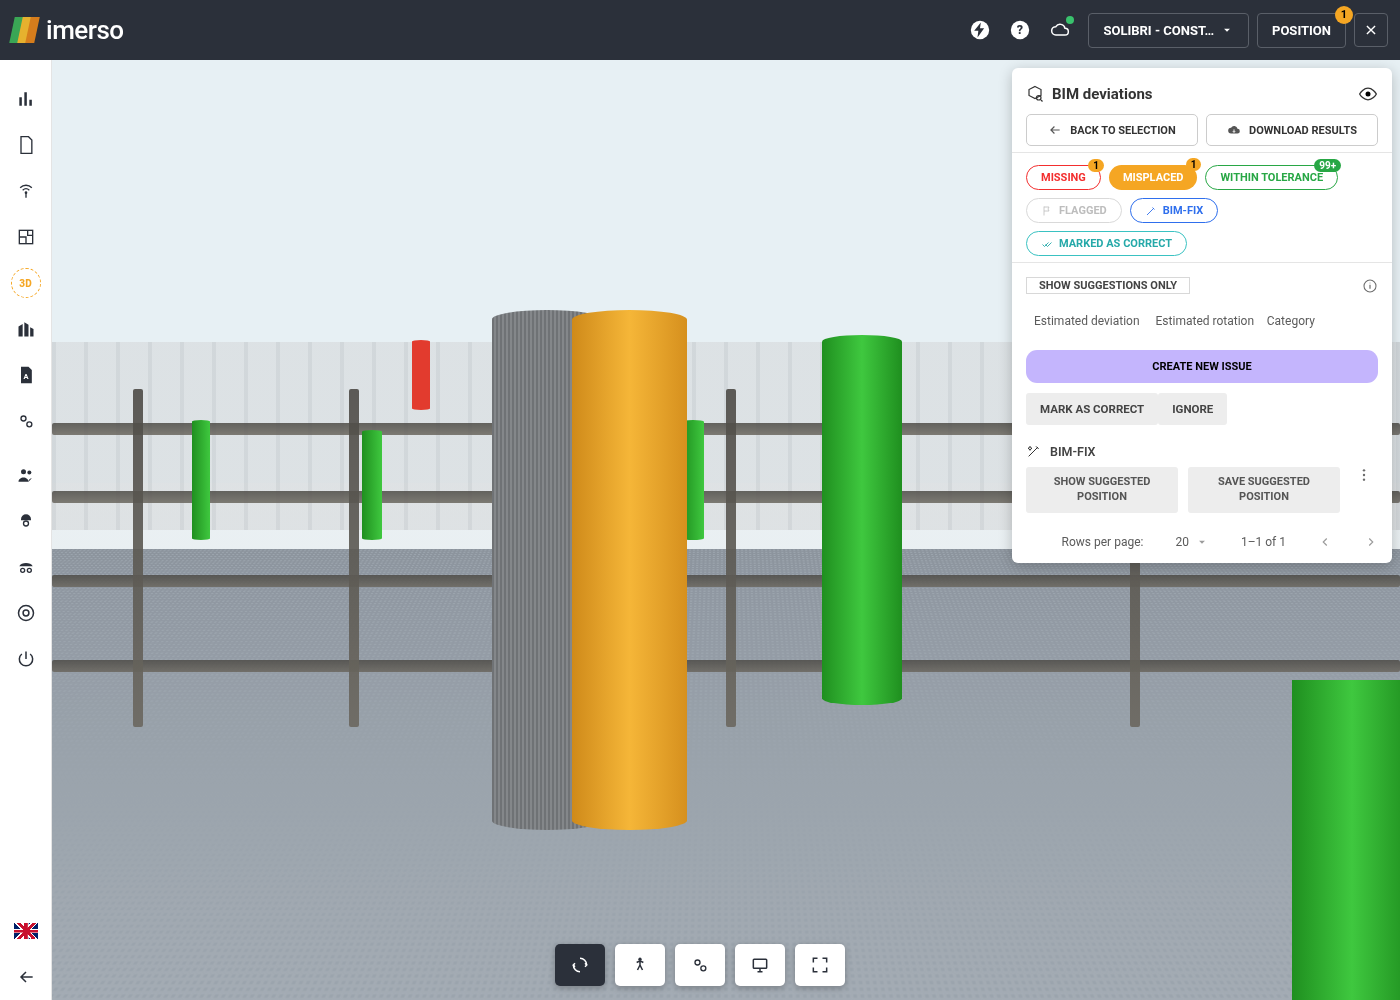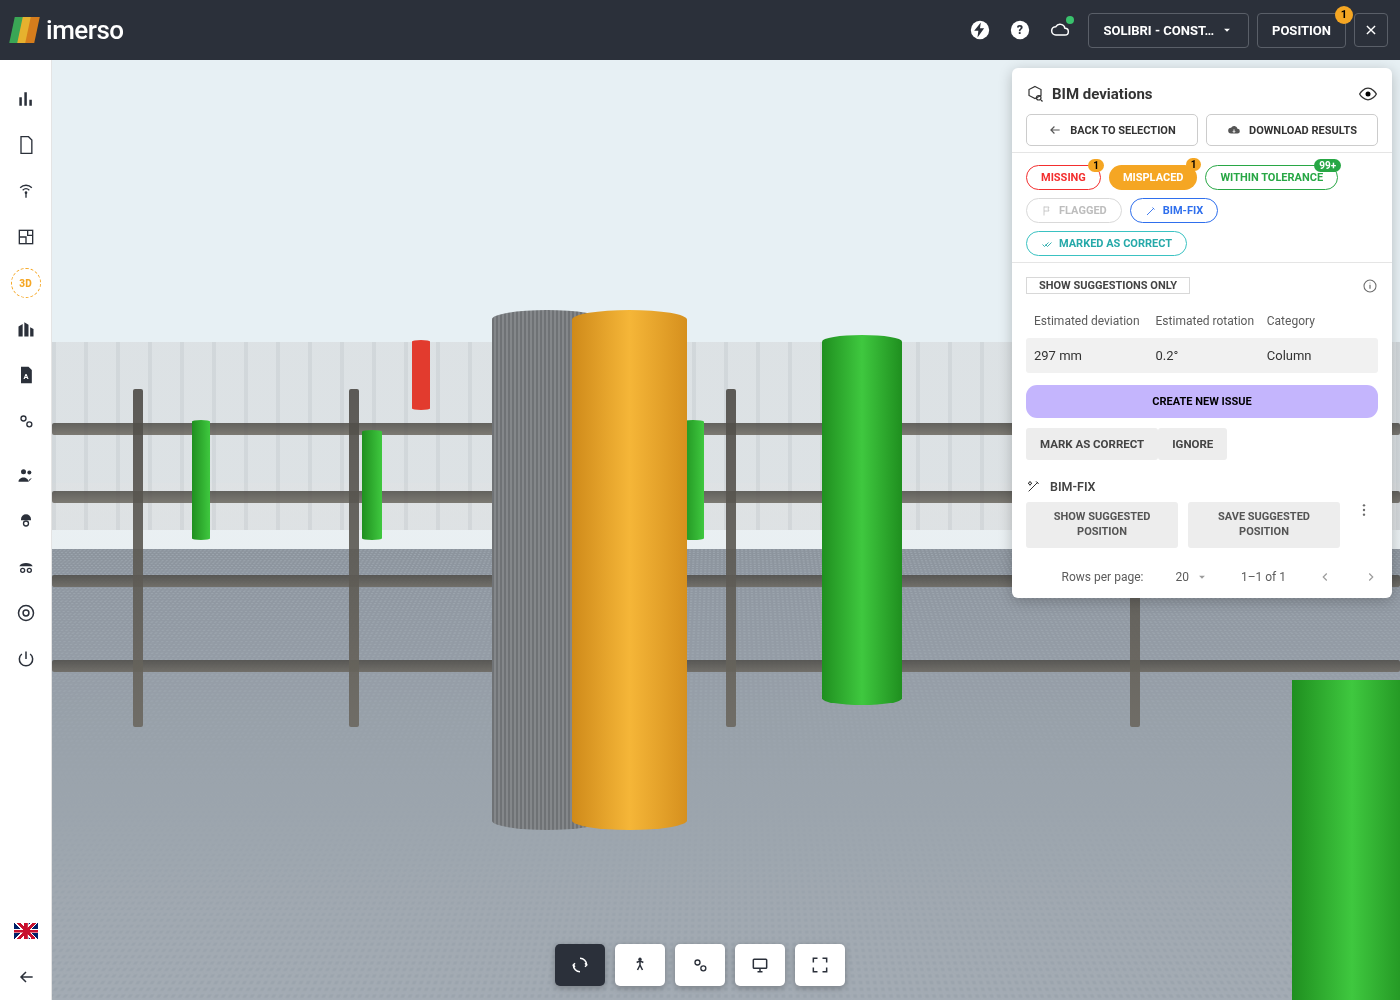--- a/index.html
+++ b/index.html
@@ -374,25 +374,20 @@
         <path d="M12 10v6M12 7v1" stroke="#6d6d6d" stroke-width="1.8"></path>
       </svg>
   </div>
 
   <div class="table">
     <div class="table-head">
       <span>Estimated deviation</span>
       <span>Estimated rotation</span>
       <span>Category</span>
     </div>
-    <div class="table-row">
-      <span>297 mm</span>
-      <span>0.2°</span>
-      <span>Column</span>
-    </div>
   </div>
 
   <div class="btn-yellow">
     <span>CREATE NEW ISSUE</span>
   </div>
   <div class="grey-row">
     <div class="btn-grey"><span>MARK AS CORRECT</span></div>
     <div class="btn-grey"><span>IGNORE</span></div>
   </div>
 

